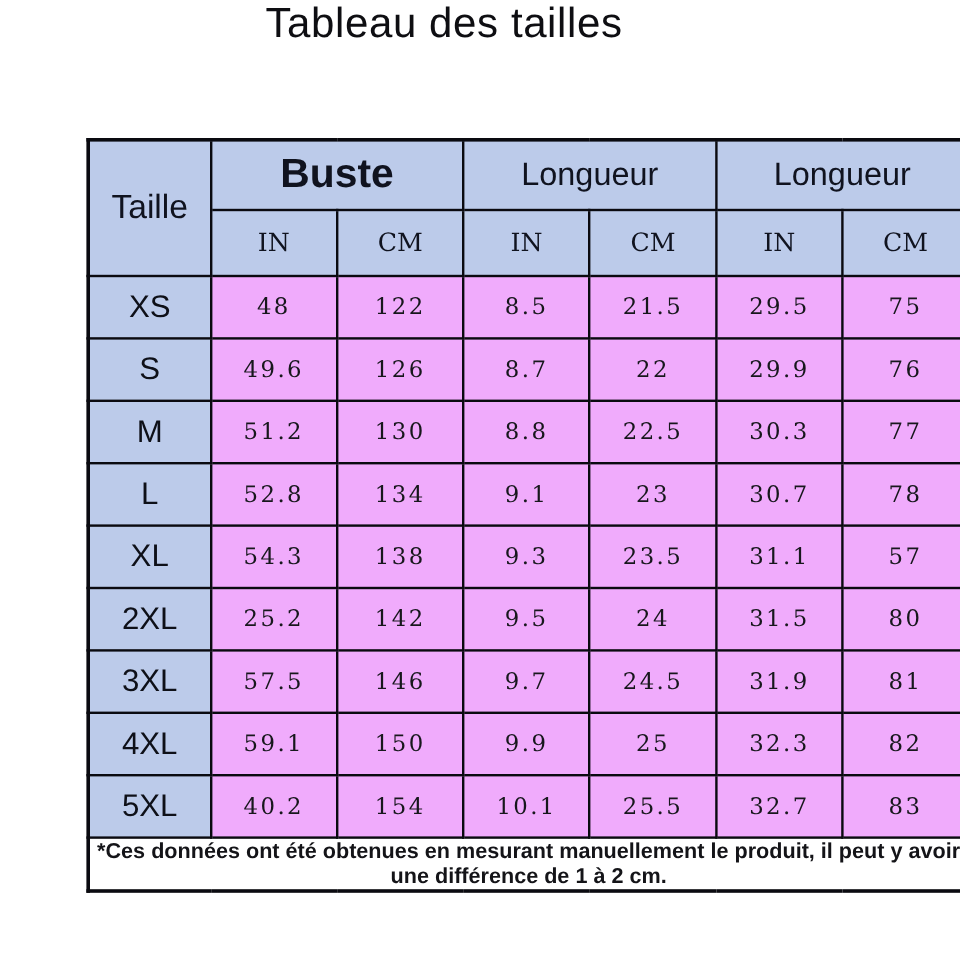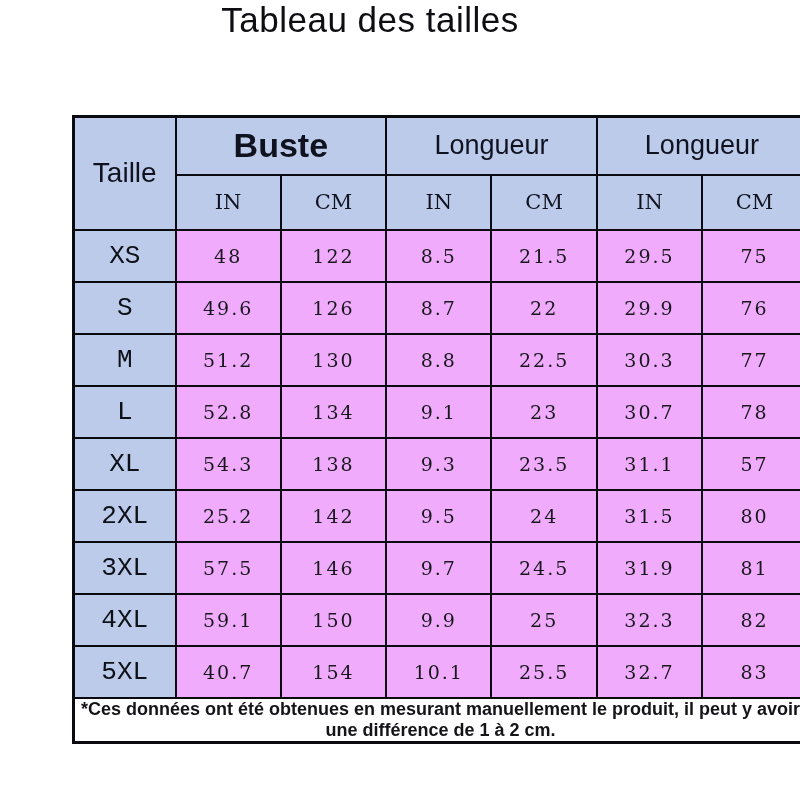--- a/index.html
+++ b/index.html
@@ -59,21 +59,21 @@
   .unit-row th {
     height: 55px;
     font-family: "DejaVu Serif", serif;
     font-size: 21px;
     font-weight: 400;
     color: #10131f;
   }
   tbody.size-rows tr { height: 52px; }
   tbody.size-rows th.size-cell {
     background: #bccbea;
-    font-family: Liberation Mono, monospace;
+    font-family: Liberation Sans, sans-serif;
     font-size: 26px;
     font-weight: 400;
     color: #0e1018;
   }
   tbody.size-rows td {
     background: #f0abfc;
     font-family: "DejaVu Serif", serif;
     font-size: 19px;
     letter-spacing: 2px;
     color: #17171c;
@@ -187,21 +187,21 @@
         <th class="size-cell">4XL</th>
         <td>59.1</td>
         <td>150</td>
         <td>9.9</td>
         <td>25</td>
         <td>32.3</td>
         <td>82</td>
       </tr>
       <tr>
         <th class="size-cell">5XL</th>
-        <td>40.7</td>
+        <td>40.2</td>
         <td>154</td>
         <td>10.1</td>
         <td>25.5</td>
         <td>32.7</td>
         <td>83</td>
       </tr>
     </tbody>
   <tfoot>
     <tr class="footnote-row">
       <td colspan="7">*Ces données ont été obtenues en mesurant manuellement le produit, il peut y avoir une différence de 1 à 2 cm.</td>

